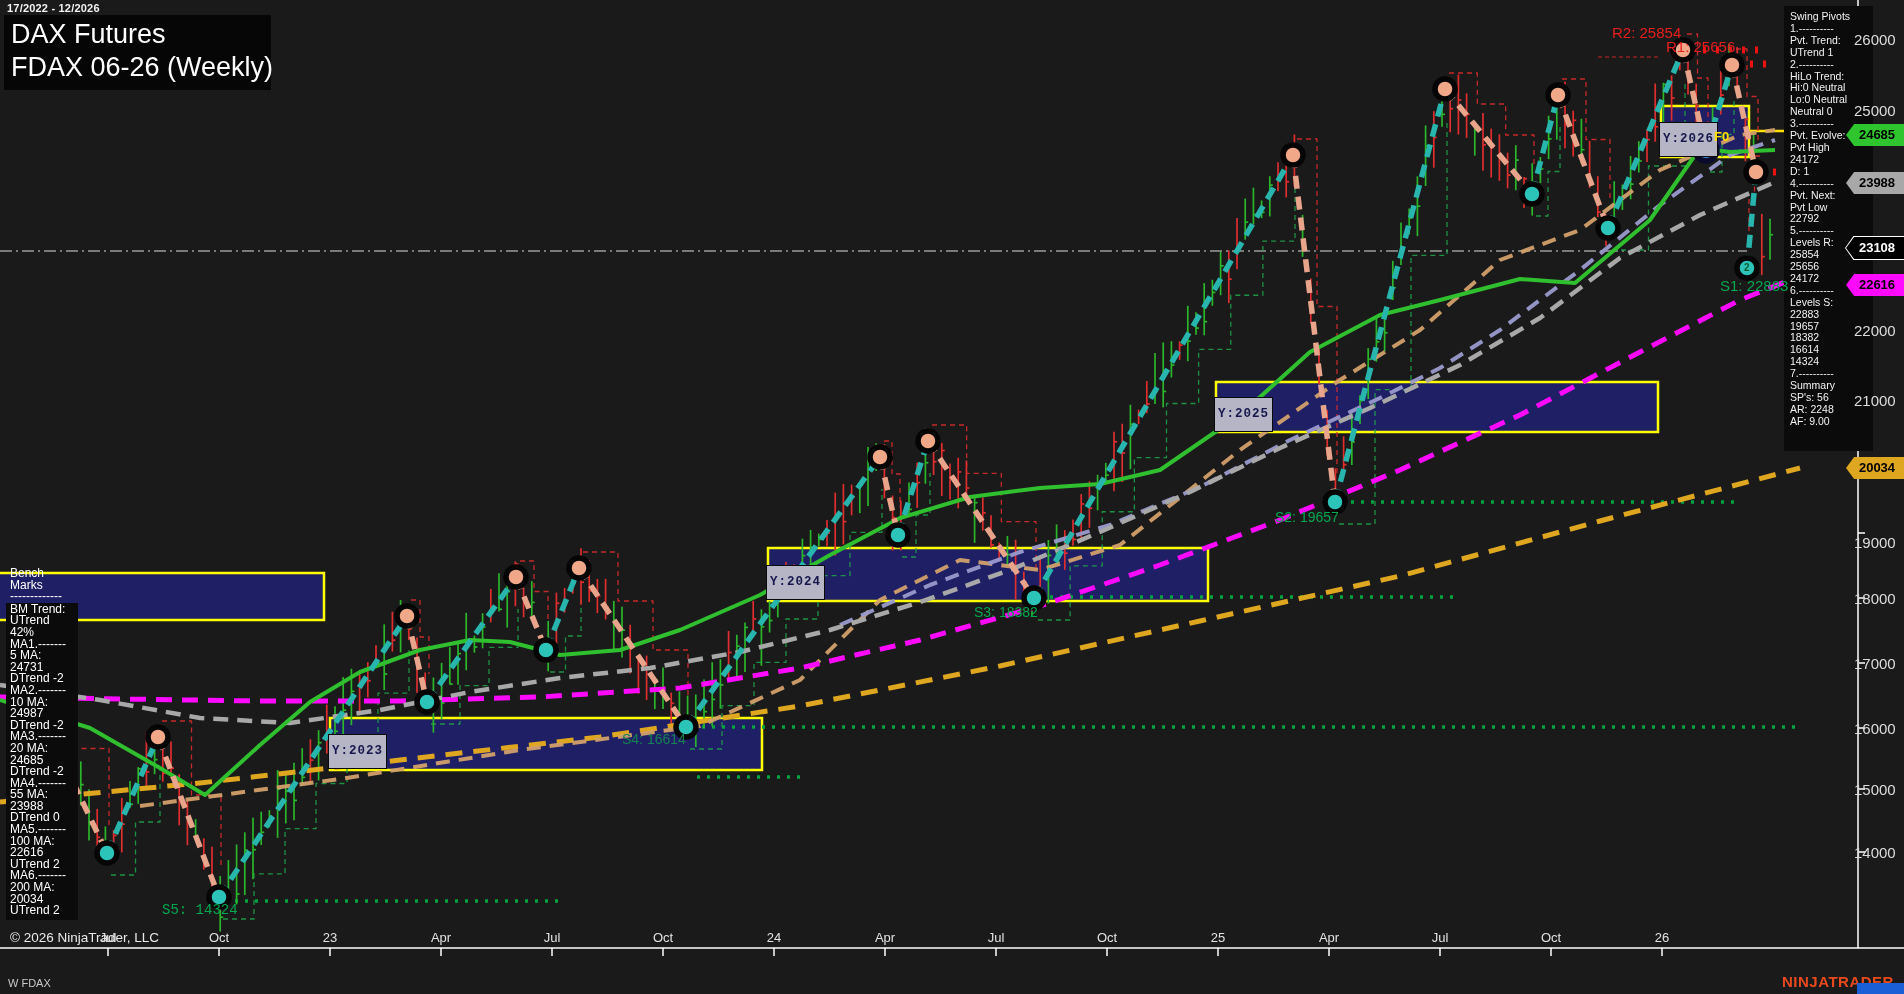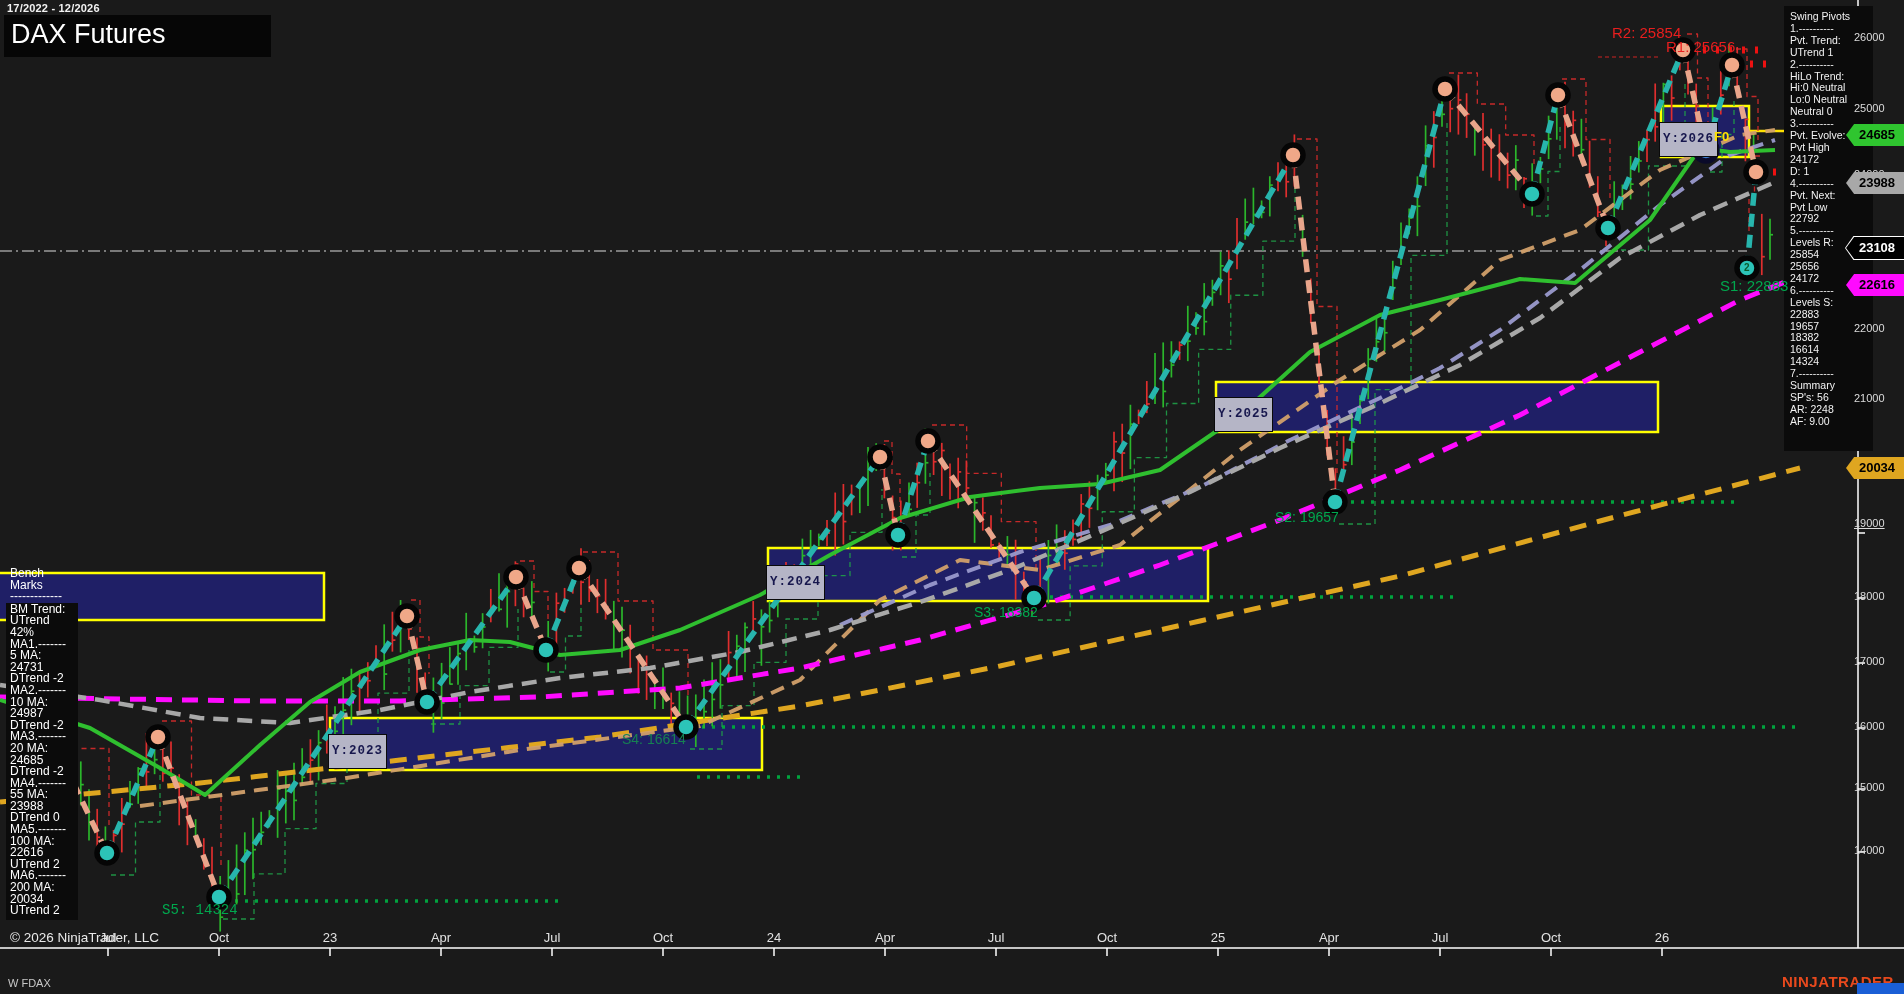--- a/index.html
+++ b/index.html
@@ -11,21 +11,21 @@
   #title-box{left:4px;top:15px;width:254px;background:#060606;padding:3px 6px 6px 7px;}
   #title-box .t{font-size:27px;color:#ffffff;line-height:33px;white-space:nowrap;}
 
   #bench-panel{left:6px;top:568px;width:72px;font-size:12px;line-height:11.6px;color:#ffffff;}
   #bench-panel .hd{padding-left:4px;}
   #bench-block{background:#0b0b0b;padding:1px 2px 3px 4px;}
 
   #swing-panel{left:1784px;top:6px;width:80px;background:#0b0b0b;padding:5px 3px 23px 6px;
                font-size:10.5px;line-height:11.9px;color:#f2f2f2;}
 
-  .pr-label{right:4px;width:46px;text-align:left;font-size:11px;color:#dcdcdc;}
+  .pr-label{right:4px;width:46px;text-align:left;font-size:15px;color:#dcdcdc;}
   .x-label{width:44px;text-align:center;top:930px;font-size:13px;color:#e2e2e2;}
 
   .tag{left:1846px;width:58px;height:22px;line-height:22px;text-align:center;font-size:13px;font-weight:bold;
        clip-path:polygon(0% 50%,14% 0%,100% 0%,100% 100%,14% 100%);padding-left:4px;box-sizing:border-box;}
   .tag-border{left:1845px;width:60px;height:24px;clip-path:polygon(0% 50%,14% 0%,100% 0%,100% 100%,14% 100%);}
   .tag-border .tag{left:1px;top:1px;}
 
   .chip{background:#b5b5c6;border:1.5px solid #0a0a0a;color:#17174d;font-family:"Liberation Mono",monospace;
         font-size:12.5px;font-weight:bold;letter-spacing:1px;padding:8px 3px;line-height:17px;}
   .lvl{font-size:14px;white-space:nowrap;}
@@ -591,20 +591,21 @@
       <line x1="1329" y1="948" x2="1329" y2="956" stroke="#ffffff" stroke-width="1.5"></line>
       <line x1="1440" y1="948" x2="1440" y2="956" stroke="#ffffff" stroke-width="1.5"></line>
       <line x1="1551" y1="948" x2="1551" y2="956" stroke="#ffffff" stroke-width="1.5"></line>
       <line x1="1662" y1="948" x2="1662" y2="956" stroke="#ffffff" stroke-width="1.5"></line>
     </svg>
 
   <div class="abs" id="range-label">17/2022 - 12/2026</div>
 
   <div class="abs" id="title-box">
     <div class="t">DAX Futures</div>
+    <div class="t">FDAX 06-26 (Weekly)</div>
   </div>
 
   <div class="abs" id="bench-panel">
       <div class="hd">Bench Marks</div>
       <div class="hd">-------------</div>
       <div id="bench-block">
         <div>BM Trend:</div>
         <div>UTrend 42%</div>
         <div>MA1.-------</div>
         <div>5 MA:</div>
@@ -671,21 +672,21 @@
     </div>
 
   <div id="price-labels">
       <div class="abs pr-label" style="top: 31px;">26000</div>
       <div class="abs pr-label" style="top: 102px;">25000</div>
       <div class="abs pr-label" style="top: 168px;">24000</div>
       <div class="abs pr-label" style="top: 237px;">23000</div>
       <div class="abs pr-label" style="top: 322px;">22000</div>
       <div class="abs pr-label" style="top: 392px;">21000</div>
       <div class="abs pr-label" style="top: 459px;">20000</div>
-      <div class="abs pr-label" style="top: 517px; text-decoration: underline;">19000</div>
+      <div class="abs pr-label" style="top: 534px;">19000</div>
       <div class="abs pr-label" style="top: 590px;">18000</div>
       <div class="abs pr-label" style="top: 655px;">17000</div>
       <div class="abs pr-label" style="top: 720px;">16000</div>
       <div class="abs pr-label" style="top: 781px;">15000</div>
       <div class="abs pr-label" style="top: 844px;">14000</div>
     </div>
   <div id="time-labels">
       <div class="abs x-label" style="left: 86px;">Jul</div>
       <div class="abs x-label" style="left: 197px;">Oct</div>
       <div class="abs x-label" style="left: 308px;">23</div>

